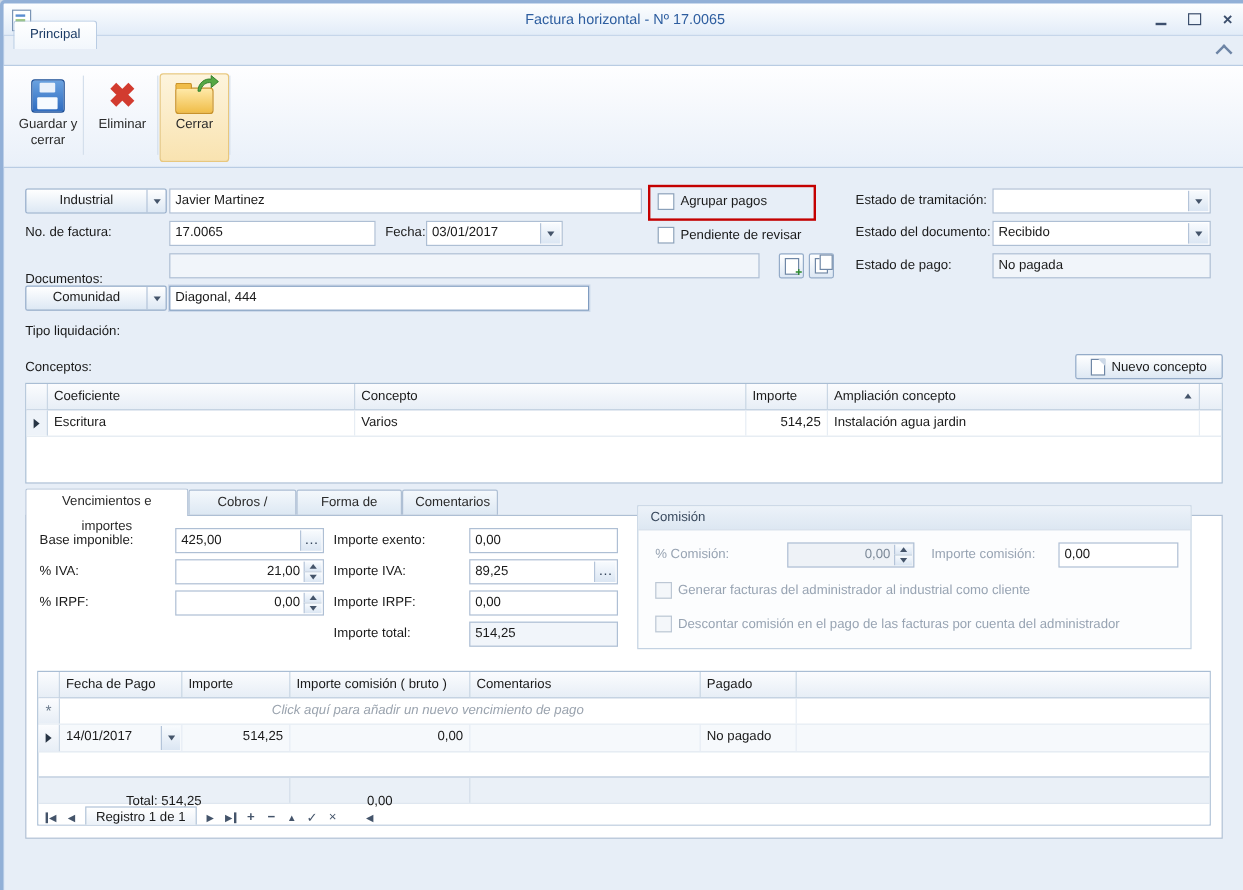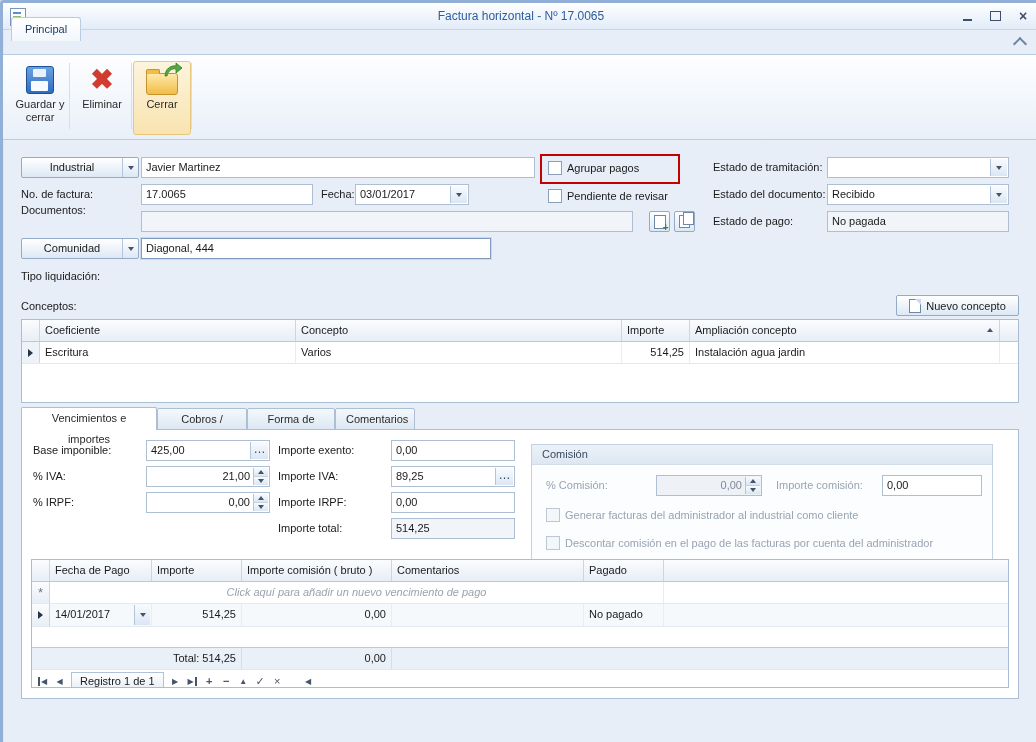--- a/index.html
+++ b/index.html
@@ -79,21 +79,21 @@
   .g-hrow{display:flex;height:21px;background:linear-gradient(#fbfcfe,#e7eef6);border-bottom:1px solid #b9c9db}
   .g-h{box-sizing:border-box;border-right:1px solid #c9d6e4;line-height:20px;padding:0 5px;white-space:nowrap;overflow:hidden;position:relative}
   .g-ind{width:18px;box-sizing:border-box;background:linear-gradient(#fbfcfe,#e7eef6);border-right:1px solid #c9d6e4;display:flex;align-items:center;justify-content:center;flex:none}
   .g-row{display:flex;height:21px;border-bottom:1px solid #e2e9f1}
   .g-c{box-sizing:border-box;border-right:1px solid #e7edf4;line-height:20px;padding:0 5px;white-space:nowrap;overflow:hidden}
   .g-c.num,.g-h.num-h{text-align:right}
   .g-fill{flex:1;border-right:none}
   .sort-up{position:absolute;right:6px;top:8px}
   .newrow-hint{color:#9aa3ae;text-align:center;font-style:italic}
   .g-footer{display:flex;height:21px;background:#eaf0f7;border-top:1px solid #b9c9db;border-bottom:1px solid #dfe7f0}
-  .g-f{box-sizing:border-box;line-height:20px;padding:0 5px;text-align:right;border-right:1px solid #d4dee9}
+  .g-f{box-sizing:border-box;line-height:20px;padding:10px 5px;text-align:center;border-right:1px solid #d4dee9}
   .navigator{display:flex;align-items:center;height:22px;padding-left:3px;gap:2px;background:#fff}
   .nvb{min-width:15px;height:16px;display:flex;align-items:center;justify-content:center;font-size:8px;color:#44546a;cursor:pointer}
   .nvb.txt11{font-size:11px;font-weight:bold}
   .nvb.chk{font-size:11px}
   .nav-label{height:17px;line-height:16px;border:1px solid #b0c2d8;background:linear-gradient(#ffffff,#e7eef6);padding:0 8px;margin:0 2px}
   .bar-l{border-left:2px solid #44546a;padding-left:1px;display:inline-block;line-height:9px}
   .bar-r{border-right:2px solid #44546a;padding-right:1px;display:inline-block;line-height:9px}
 
   
   .tab{position:absolute;height:22px;line-height:21px;padding:0 10px;border:1px solid #aebfd4;background:linear-gradient(#f4f8fc,#dde8f3);border-radius:2px 2px 0 0;color:#2a2a2a;box-sizing:border-box;text-align:center;cursor:pointer}
@@ -190,21 +190,21 @@
     <span>Pendiente de revisar</span>
   </div>
   <div class="lbl" style="left:710px;top:181px">Estado del documento:</div>
   <div class="field combo" style="left:824px;top:181px;width:182px">
     <span class="val">Recibido</span>
     <span class="combo-btn">
         <span class="tri-down"></span>
       </span>
   </div>
 
-  <div class="lbl" style="left:18px;top:197px">Documentos:</div>
+  <div class="lbl" style="left:18px;top:220px">Documentos:</div>
   <div class="field ro" style="left:138px;top:208px;width:492px">
     <span class="val"></span>
   </div>
   <div class="docbtn" style="left:646px;top:208px">
     <span class="addpage"></span>
   </div>
   <div class="docbtn" style="left:671px;top:208px">
     <span class="copyico"></span>
   </div>
   <div class="lbl" style="left:710px;top:208px">Estado de pago:</div>
@@ -303,21 +303,21 @@
   <div class="lbl" style="left:275px;top:489px">Importe IRPF:</div>
   <div class="field" style="left:388px;top:489px;width:124px">
     <span class="val">0,00</span>
   </div>
 
   <div class="lbl" style="left:275px;top:515px">Importe total:</div>
   <div class="field ro" style="left:388px;top:515px;width:124px">
     <span class="val">514,25</span>
   </div>
 
-  <div class="groupbox" style="left:528px;top:441px;width:462px;height:120px">
+  <div class="groupbox" style="left:528px;top:418px;width:462px;height:120px">
     <div class="gb-head">Comisión</div>
     <div class="lbl dis" style="left:14px;top:30px">% Comisión:</div>
     <div class="field num dis" style="left:124px;top:30px;width:106px">
       <span class="val">0,00</span>
       <span class="spin">
           <span class="s">
             <span class="tri-up"></span>
           </span>
           <span class="s">
             <span class="tri-down"></span>

